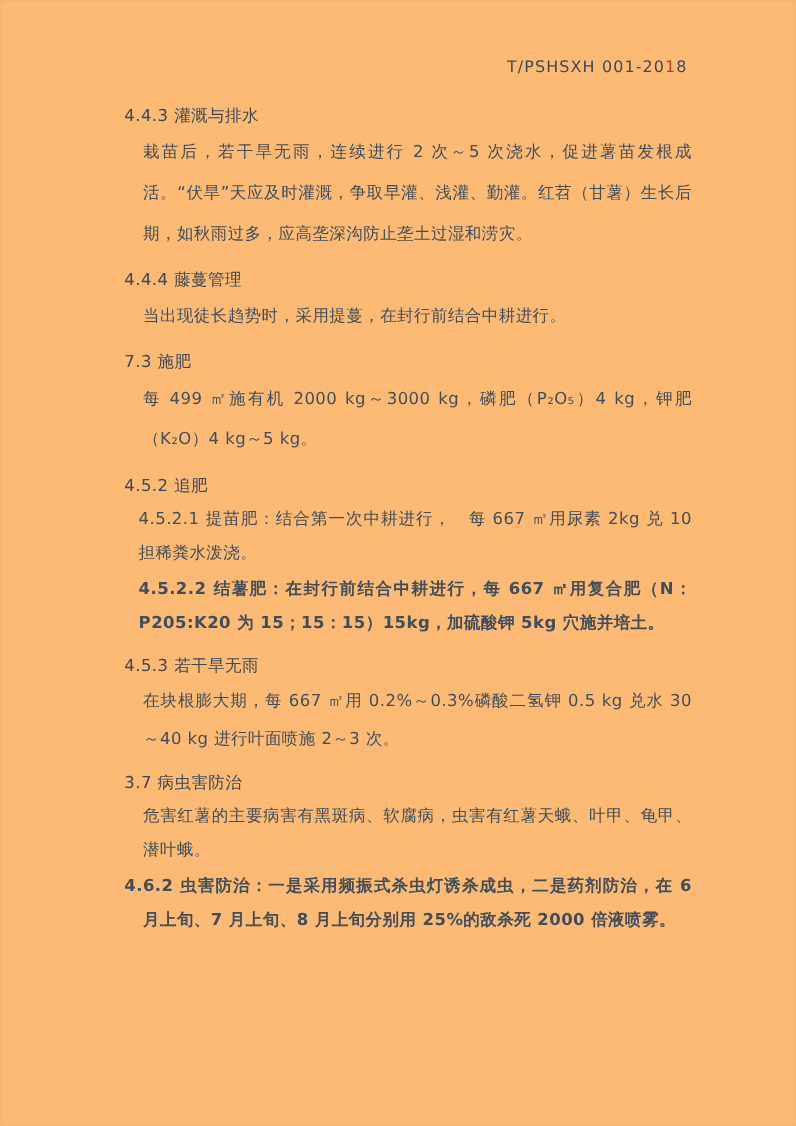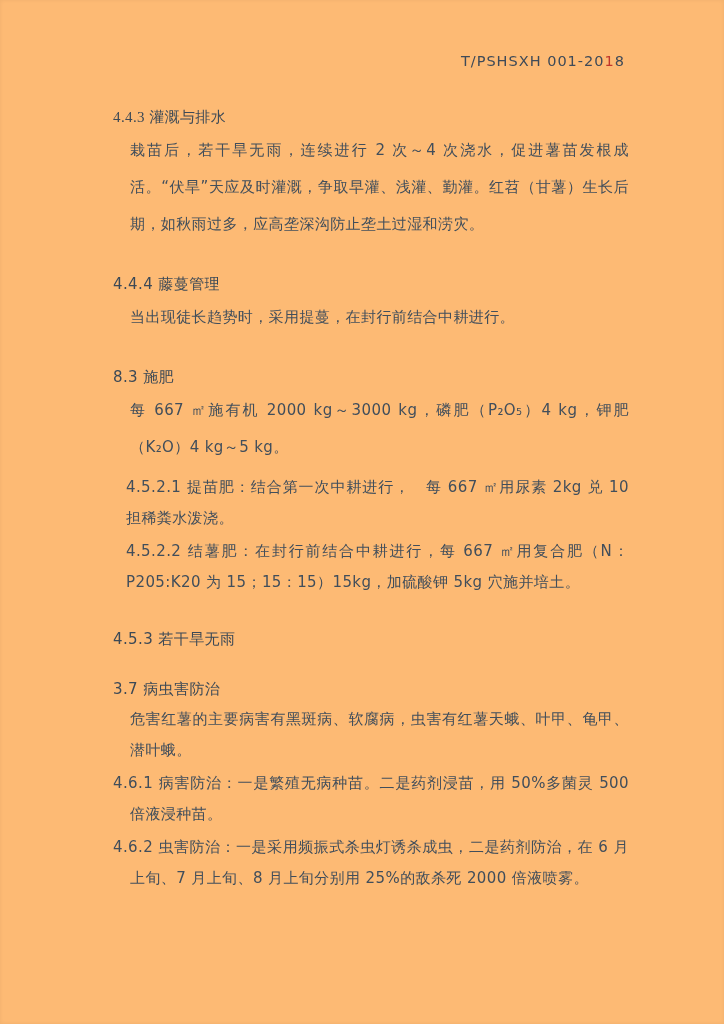--- a/index.html
+++ b/index.html
@@ -27,56 +27,57 @@
   .doc-code .red{color:#c2362b;}
   .content{
     position:absolute;
     top:92px;left:113px;
     width:516px;
     font-size:15px;
     letter-spacing:0.4px;
   }
   .block{margin:0;}
   .heading{
-    margin-top:32px;
+    margin-top:14px;
     line-height:18px;
     color:#3c4956;
   }
-  .heading:first-child{margin-top:16px;font-family:Liberation Serif, serif;}
+  .heading:first-child{margin-top:4px;}
   .para{
     margin-top:6px;
     padding-left:17px;
     text-align:justify;
   }
   .loose{line-height:37px;}
   .mid{line-height:34px;}
   .tight{line-height:31px;}
-  .flush{margin-top:2px;}
+  .flush{margin-top:2px;font-weight:bold;}
   .noindent{padding-left:0;}
   .hang{padding-left:17px;text-indent:-17px;}
   .sub{padding-left:13px;}
 </style>
 </head>
 <body>
 
 <div class="page">
 
   <div class="doc-code">
     <span>T/PSHSXH 001-20</span><span class="red">1</span><span>8</span>
   </div>
 
   <div class="content">
       <div class="block heading">4.4.3 灌溉与排水</div>
-      <div class="block para loose">栽苗后，若干旱无雨，连续进行 2 次～4 次浇水，促进薯苗发根成活。“伏旱”天应及时灌溉，争取早灌、浅灌、勤灌。红苕（甘薯）生长后期，如秋雨过多，应高垄深沟防止垄土过湿和涝灾。</div>
+      <div class="block para loose">栽苗后，若干旱无雨，连续进行 2 次～5 次浇水，促进薯苗发根成活。“伏旱”天应及时灌溉，争取早灌、浅灌、勤灌。红苕（甘薯）生长后期，如秋雨过多，应高垄深沟防止垄土过湿和涝灾。</div>
       <div class="block heading">4.4.4 藤蔓管理</div>
       <div class="block para loose">当出现徒长趋势时，采用提蔓，在封行前结合中耕进行。</div>
-      <div class="block heading">8.3 施肥</div>
-      <div class="block para loose">每 667 ㎡施有机 2000 kg～3000 kg，磷肥（P₂O₅）4 kg，钾肥（K₂O）4 kg～5 kg。</div>
+      <div class="block heading">7.3 施肥</div>
+      <div class="block para loose">每 499 ㎡施有机 2000 kg～3000 kg，磷肥（P₂O₅）4 kg，钾肥（K₂O）4 kg～5 kg。</div>
+      <div class="block heading">4.5.2 追肥</div>
       <div class="block para tight sub">4.5.2.1 提苗肥：结合第一次中耕进行，　每 667 ㎡用尿素 2kg 兑 10 担稀粪水泼浇。</div>
       <div class="block para tight sub flush">4.5.2.2 结薯肥：在封行前结合中耕进行，每 667 ㎡用复合肥（N：P205:K20 为 15；15：15）15kg，加硫酸钾 5kg 穴施并培土。</div>
       <div class="block heading">4.5.3 若干旱无雨</div>
+      <div class="block para mid">在块根膨大期，每 667 ㎡用 0.2%～0.3%磷酸二氢钾 0.5 kg 兑水 30～40 kg 进行叶面喷施 2～3 次。</div>
       <div class="block heading">3.7 病虫害防治</div>
       <div class="block para tight">危害红薯的主要病害有黑斑病、软腐病，虫害有红薯天蛾、叶甲、龟甲、潜叶蛾。</div>
-      <div class="block para tight noindent hang flush">4.6.1 病害防治：一是繁殖无病种苗。二是药剂浸苗，用 50%多菌灵 500 倍液浸种苗。</div>
       <div class="block para tight noindent hang flush">4.6.2 虫害防治：一是采用频振式杀虫灯诱杀成虫，二是药剂防治，在 6 月上旬、7 月上旬、8 月上旬分别用 25%的敌杀死 2000 倍液喷雾。</div>
     </div>
 
 </div>
 
 </body></html>

